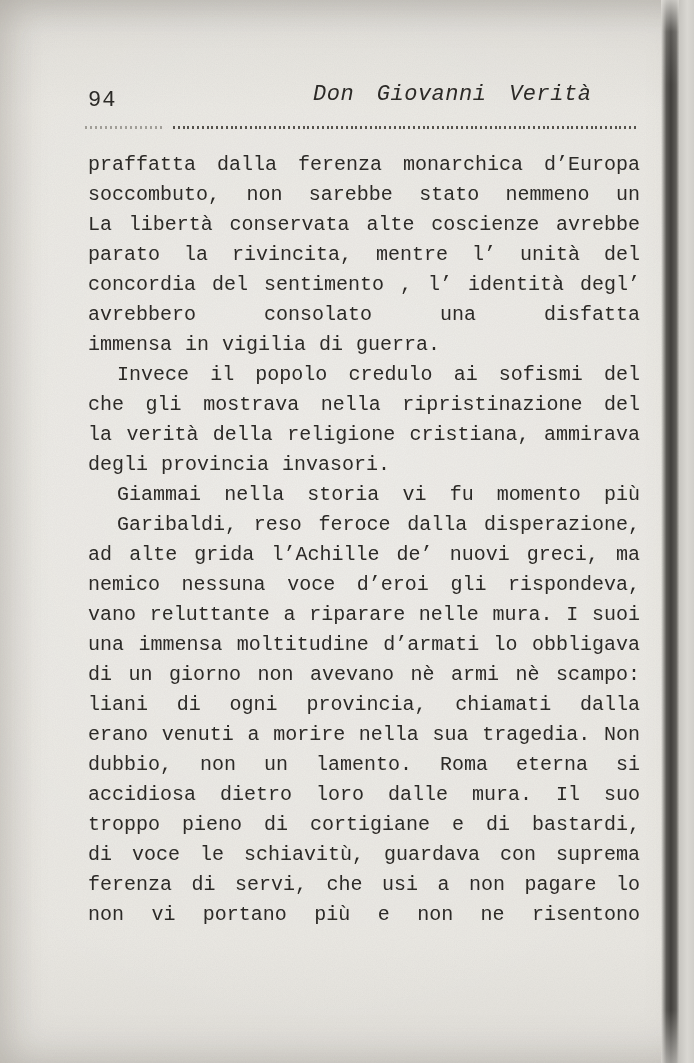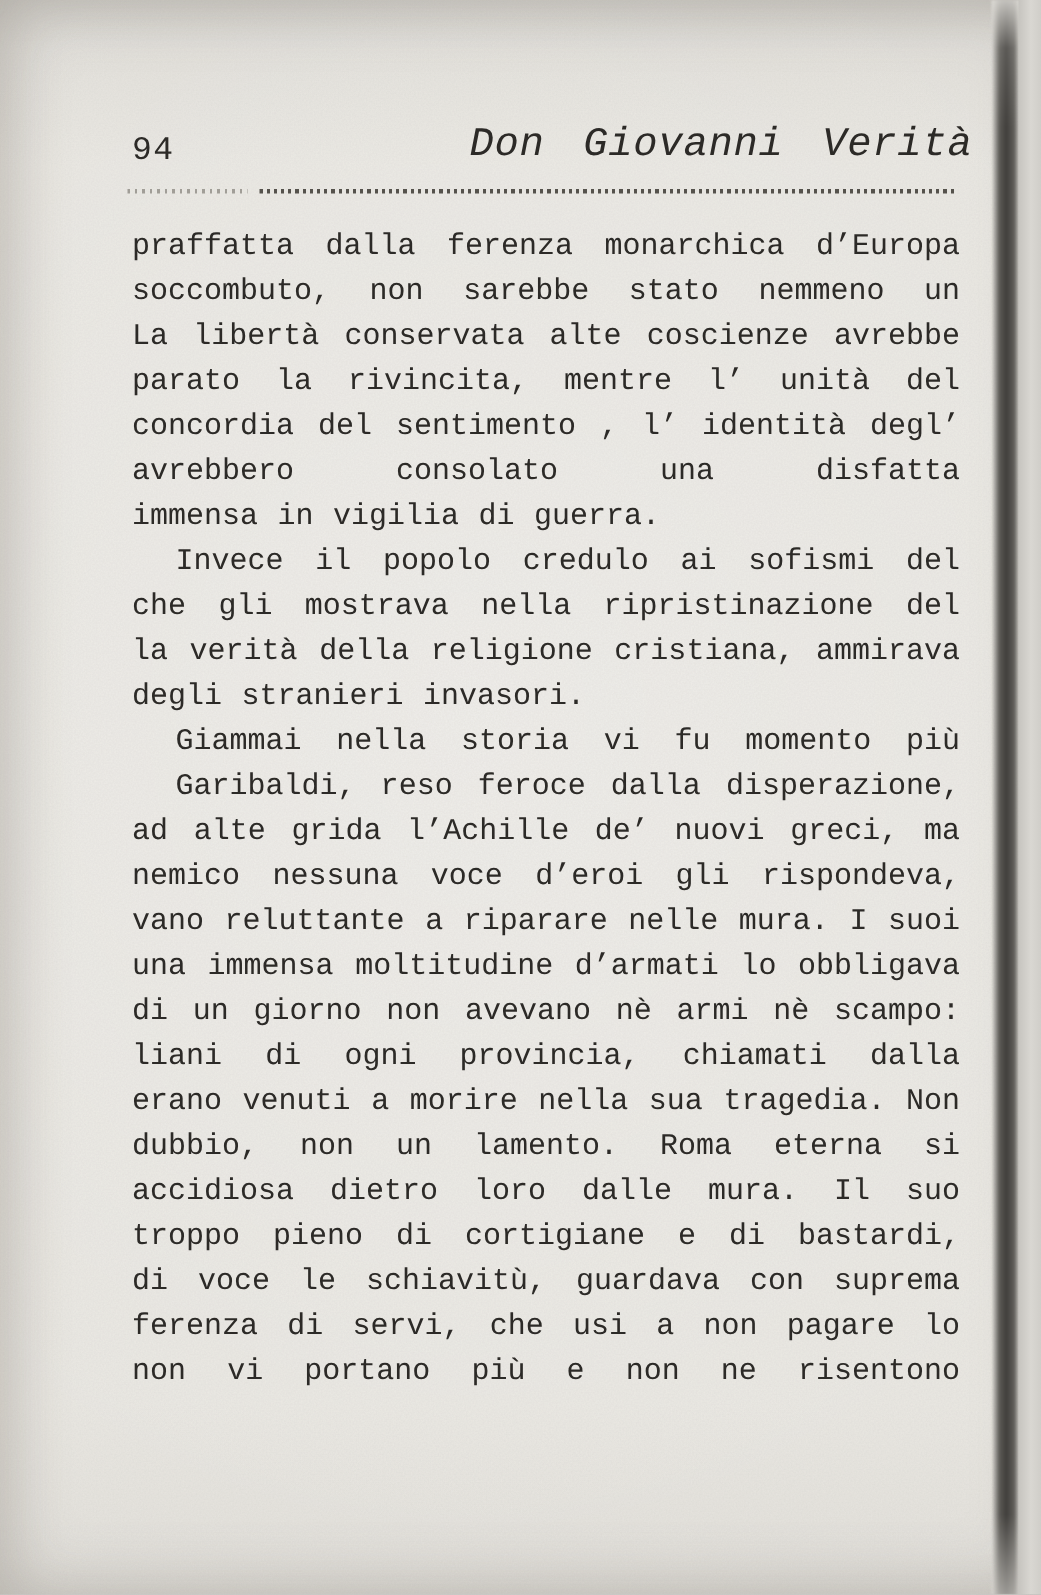--- a/index.html
+++ b/index.html
@@ -24,21 +24,21 @@
     box-shadow: inset 0 0 46px rgba(110,105,95,0.28), inset 14px 0 30px rgba(120,115,105,0.12);
   }
   .grain{position:absolute;inset:0;pointer-events:none;opacity:.8;}
   .header{position:absolute;top:82px;left:88px;width:552px;height:32px;}
   .pagenum{
     position:absolute;left:0;top:6px;
     font-size:22px;letter-spacing:1px;
   }
   .title{
     position:absolute;left:225px;top:0;
-    font-size:27px;font-style:italic;
+    font-size:22px;font-style:italic;
     letter-spacing:0.5px;word-spacing:9px;
     white-space:nowrap;
   }
   .rule{position:absolute;top:126px;left:0;width:694px;height:6px;}
   .rule-seg{position:absolute;top:0;height:3px;display:block;}
   .rule-left{
     left:85px;width:80px;
     background:repeating-linear-gradient(90deg, var(--rule-faint) 0 1.6px, transparent 1.6px 5px);
     opacity:.8;
   }
@@ -96,21 +96,21 @@
       <div class="line fill">praffatta dalla ferenza monarchica d’Europa avesse</div>
       <div class="line fill">soccombuto, non sarebbe stato nemmeno un disastro.</div>
       <div class="line fill">La libertà conservata alte coscienze avrebbe pre-</div>
       <div class="line fill">parato la rivincita, mentre l’ unità del pensiero , la</div>
       <div class="line fill">concordia del sentimento , l’ identità degl’ interessi</div>
       <div class="line fill">avrebbero consolato una disfatta istantaneamente</div>
       <div class="line">immensa in vigilia di guerra.</div>
       <div class="line indent fill">Invece il popolo credulo ai sofismi del clero ,</div>
       <div class="line fill">che gli mostrava nella ripristinazione del romanismo</div>
       <div class="line fill">la verità della religione cristiana, ammirava la forza</div>
-      <div class="line">degli stranieri invasori.</div>
+      <div class="line">degli provincia invasori.</div>
       <div class="line indent">Giammai nella storia vi fu momento più tragico.</div>
       <div class="line indent fill">Garibaldi, reso feroce dalla disperazione, irrom-</div>
       <div class="line fill">ad alte grida l’Achille de’ nuovi greci, ma dal campo</div>
       <div class="line fill">nemico nessuna voce d’eroi gli rispondeva, mentre</div>
       <div class="line fill">vano reluttante a riparare nelle mura. I suoi soldati</div>
       <div class="line fill">una immensa moltitudine d’armati lo obbligava in-</div>
       <div class="line fill">di un giorno non avevano nè armi nè scampo: ita-</div>
       <div class="line fill">liani di ogni provincia, chiamati dalla rivoluzione,</div>
       <div class="line fill">erano venuti a morire nella sua tragedia. Non un</div>
       <div class="line fill">dubbio, non un lamento. Roma eterna si stendeva</div>

